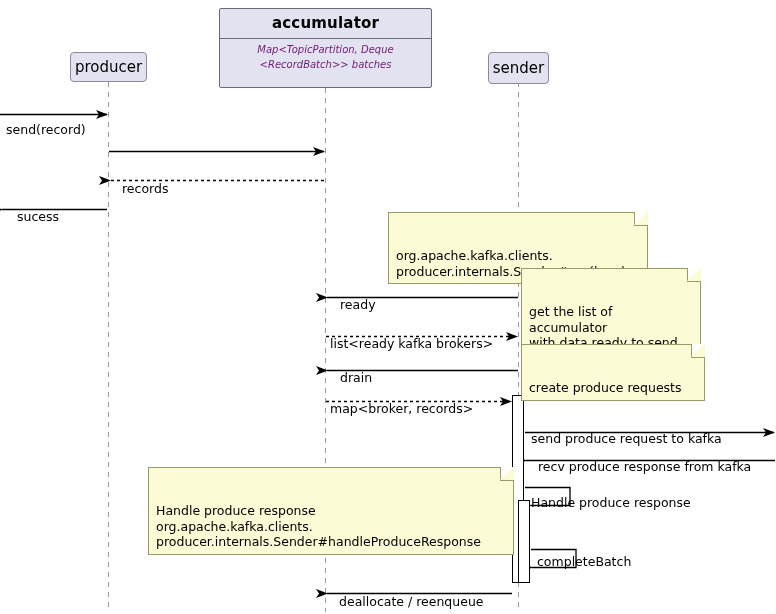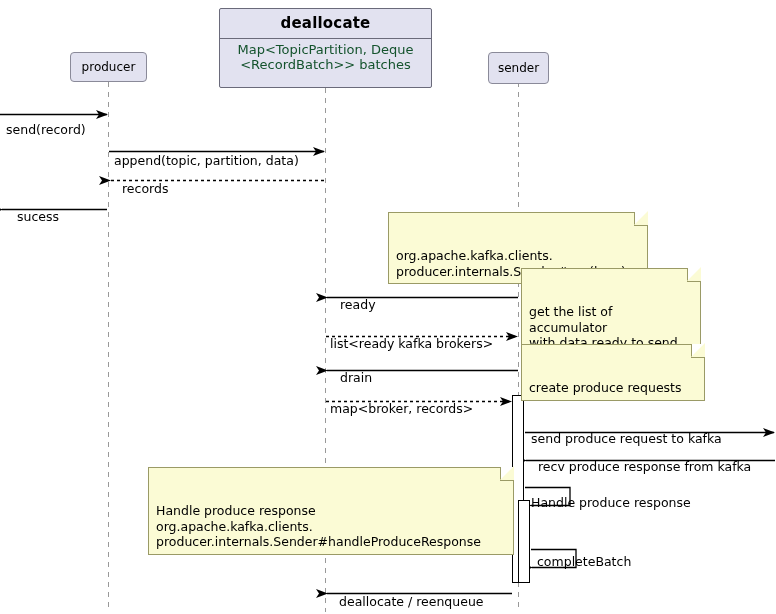--- a/index.html
+++ b/index.html
@@ -25,21 +25,21 @@
     top: 0;
     width: 776px;
     height: 614px;
   }
   .participant-box {
     position: absolute;
     box-sizing: border-box;
     background: #E2E2F0;
     border: 1px solid #8a8a99;
     border-radius: 4px;
-    font-size: 12px;
+    font-size: 15px;
     color: #000000;
     text-align: center;
     display: flex;
     align-items: center;
     justify-content: center;
   }
   .class-box {
     position: absolute;
     box-sizing: border-box;
     background: #E2E2F0;
@@ -50,26 +50,27 @@
   .class-box .class-header {
     font-weight: bold;
     font-size: 15px;
     text-align: center;
     padding: 5px 6px 6px 6px;
     border-bottom: 1px solid #6a6a7a;
     color: #000000;
     letter-spacing: 0.2px;
   }
   .class-box .class-body {
-    font-size: 13px;
+    font-size: 10px;
     text-align: center;
     padding: 3px 6px 4px 6px;
     line-height: 15px;
-    color: #14532d;
+    color: #701a75;
     white-space: pre-line;
+    font-style: italic;
   }
   .note {
     position: absolute;
     box-sizing: border-box;
     background: #FBFBD5;
     border: 1px solid #9a9a66;
     font-size: 12.5px;
     line-height: 15.5px;
     color: #000000;
     padding: 4px 7px 4px 7px;
@@ -152,21 +153,21 @@
 
       <line x1="512" y1="593.5" x2="327" y2="593.5" marker-end="url(#arrow-l)"></line>
     </g>
   </svg>
 
   <div class="participant-box" style="left:70px; top:52px; width:77px; height:30px;">
     <span>producer</span>
   </div>
 
   <div class="class-box" style="left:219px; top:8px; width:213px; height:80px;">
-    <div class="class-header">deallocate</div>
+    <div class="class-header">accumulator</div>
     <div class="class-body">Map&lt;TopicPartition, Deque
 &lt;RecordBatch&gt;&gt; batches</div>
   </div>
 
   <div class="participant-box" style="left:488px; top:52px; width:61px; height:32px;">
     <span>sender</span>
   </div>
 
   <div class="activation" style="left:512px; top:395px; width:12px; height:188px;"></div>
   <div class="activation" style="left:518px; top:500px; width:12px; height:83px;"></div>
@@ -189,21 +190,20 @@
   </div>
 
   <div class="note" style="left:148px; top:467px; width:366px;">
     <span class="fold"></span>
     <span>Handle produce response
 org.apache.kafka.clients.
 producer.internals.Sender#handleProduceResponse</span>
   </div>
 
   <div class="msg-label" style="left:6px; top:100px;">send(record)</div>
-  <div class="msg-label" style="left:114px; top:131px;">append(topic, partition, data)</div>
   <div class="msg-label" style="left:122px; top:159px;">records</div>
   <div class="msg-label" style="left:17px; top:187px;">sucess</div>
 
   <div class="msg-label" style="left:340px; top:275px;">ready</div>
   <div class="msg-label" style="left:330px; top:314px;text-align:right;">list&lt;ready kafka brokers&gt;</div>
   <div class="msg-label" style="left:340px; top:348px;">drain</div>
   <div class="msg-label" style="left:330px; top:379px;">map&lt;broker, records&gt;</div>
 
   <div class="msg-label" style="left:538px; top:437px;">recv produce response from kafka</div>
   <div class="msg-label" style="left:531px; top:409px;">send produce request to kafka</div>

